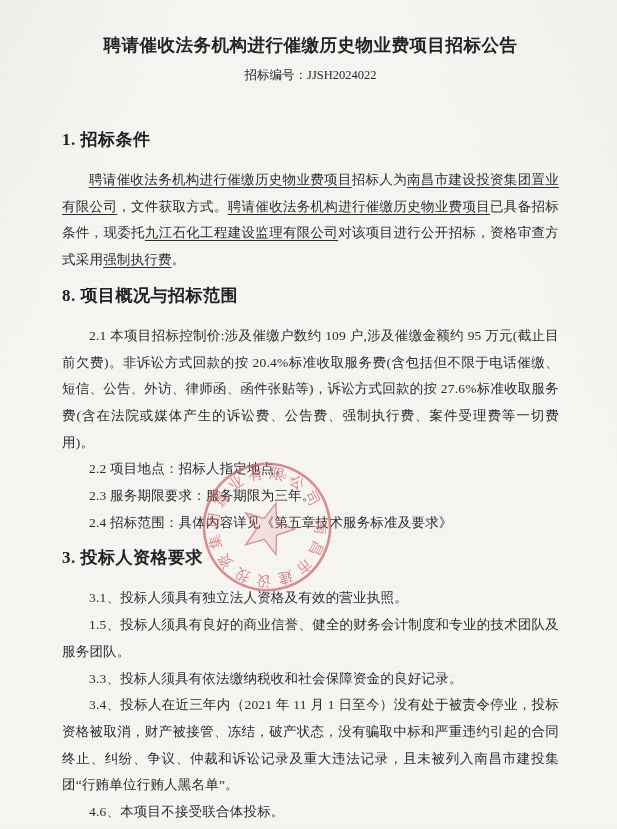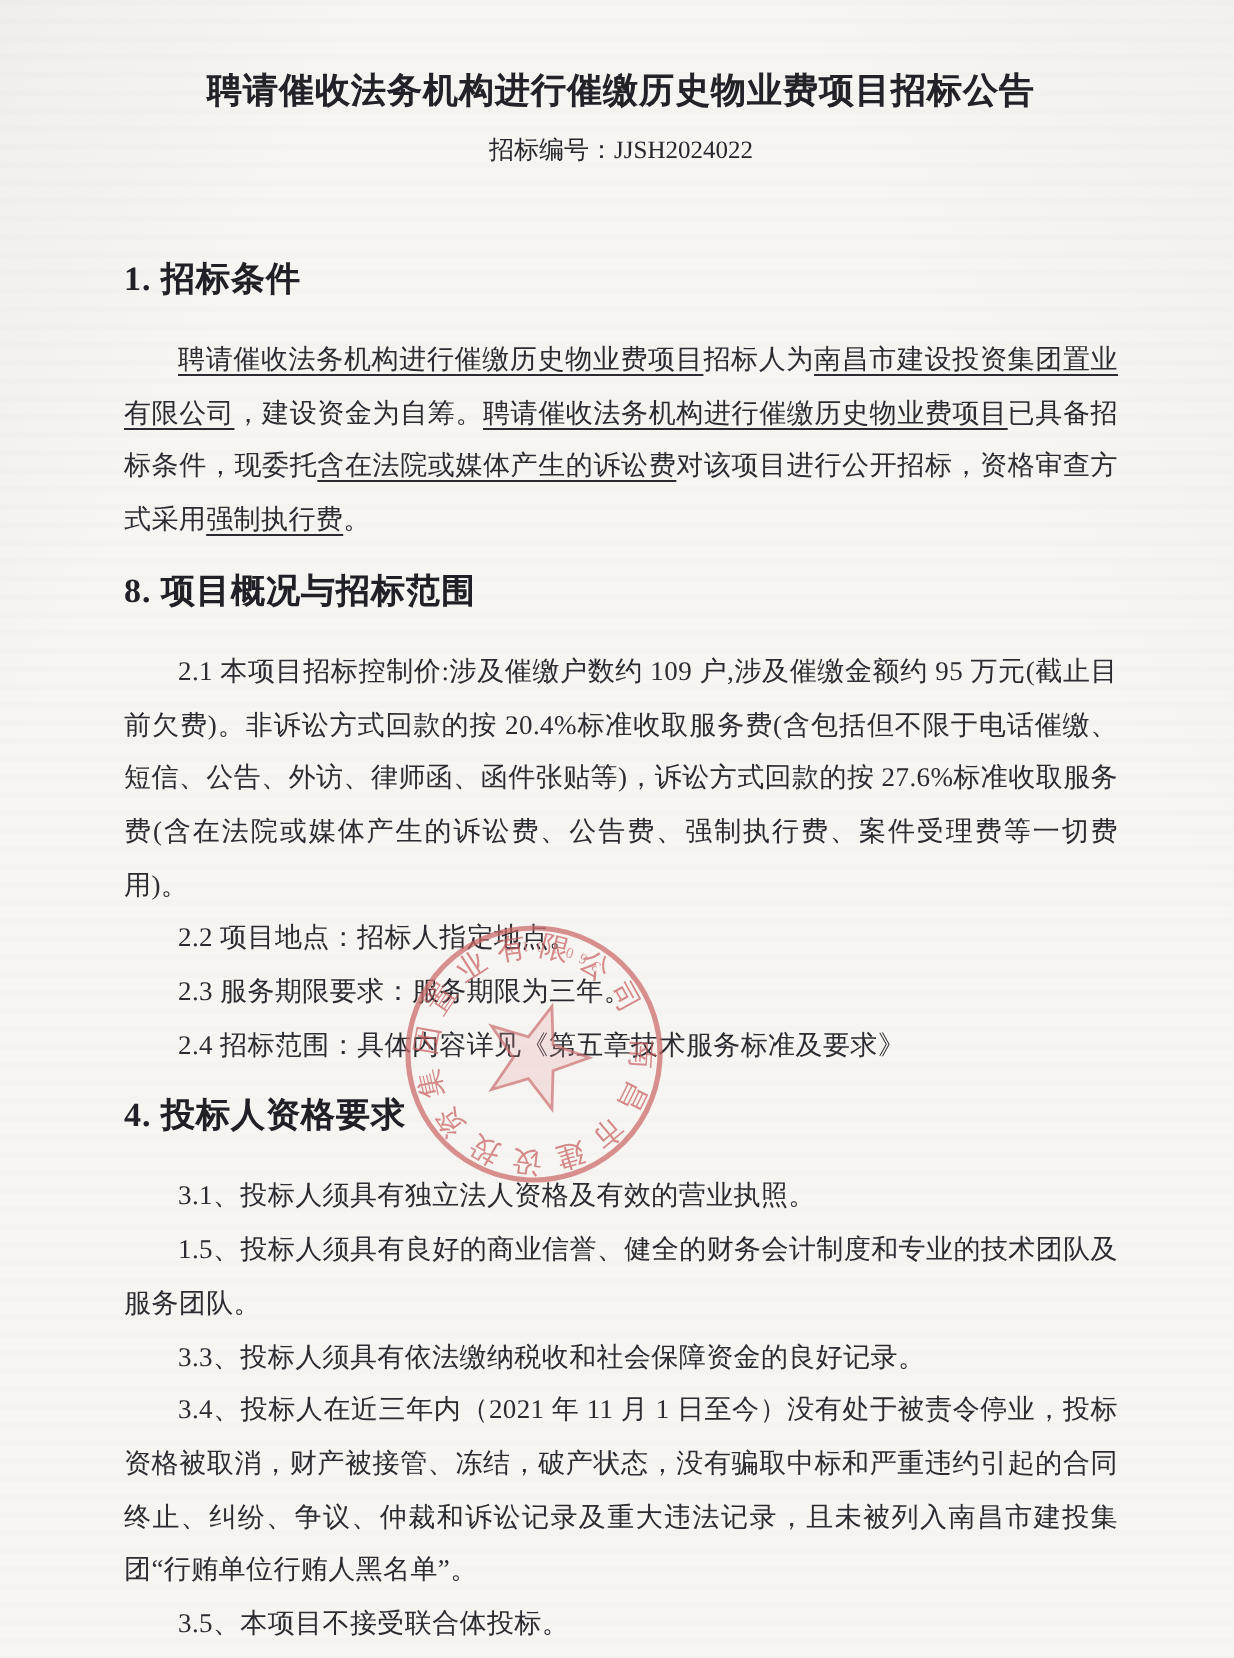--- a/index.html
+++ b/index.html
@@ -48,34 +48,34 @@
 <body>
 
 <div class="page">
 
   <div class="content">
 
     <h1 class="doc-title">聘请催收法务机构进行催缴历史物业费项目招标公告</h1>
     <div class="doc-subtitle">招标编号：JJSH2024022</div>
 
     <div class="sec-heading first">1. 招标条件</div>
-    <p class="body-p"><span class="u">聘请催收法务机构进行催缴历史物业费项目</span><span>招标人为</span><span class="u">南昌市建设投资集团置业有限公司</span><span>，建设资金为自筹。</span><span class="u">聘请催收法务机构进行催缴历史物业费项目</span><span>已具备招标条件，现委托</span><span class="u">含在法院或媒体产生的诉讼费</span><span>对该项目进行公开招标，资格审查方式采用</span><span class="u">强制执行费</span><span>。</span></p>
+    <p class="body-p"><span class="u">聘请催收法务机构进行催缴历史物业费项目</span><span>招标人为</span><span class="u">南昌市建设投资集团置业有限公司</span><span>，文件获取方式。</span><span class="u">聘请催收法务机构进行催缴历史物业费项目</span><span>已具备招标条件，现委托</span><span class="u">九江石化工程建设监理有限公司</span><span>对该项目进行公开招标，资格审查方式采用</span><span class="u">强制执行费</span><span>。</span></p>
 
     <div class="sec-heading">8. 项目概况与招标范围</div>
     <p class="body-p">2.1 本项目招标控制价:涉及催缴户数约 109 户,涉及催缴金额约 95 万元(截止目前欠费)。非诉讼方式回款的按 20.4%标准收取服务费(含包括但不限于电话催缴、短信、公告、外访、律师函、函件张贴等)，诉讼方式回款的按 27.6%标准收取服务费(含在法院或媒体产生的诉讼费、公告费、强制执行费、案件受理费等一切费用)。</p>
     <p class="body-p">2.2 项目地点：招标人指定地点。</p>
     <p class="body-p">2.3 服务期限要求：服务期限为三年。</p>
     <p class="body-p">2.4 招标范围：具体内容详见《第五章技术服务标准及要求》</p>
 
-    <div class="sec-heading">4. 投标人资格要求</div>
+    <div class="sec-heading">3. 投标人资格要求</div>
     <p class="body-p">3.1、投标人须具有独立法人资格及有效的营业执照。</p>
     <p class="body-p">1.5、投标人须具有良好的商业信誉、健全的财务会计制度和专业的技术团队及服务团队。</p>
     <p class="body-p">3.3、投标人须具有依法缴纳税收和社会保障资金的良好记录。</p>
     <p class="body-p">3.4、投标人在近三年内（2021 年 11 月 1 日至今）没有处于被责令停业，投标资格被取消，财产被接管、冻结，破产状态，没有骗取中标和严重违约引起的合同终止、纠纷、争议、仲裁和诉讼记录及重大违法记录，且未被列入南昌市建投集团“行贿单位行贿人黑名单”。</p>
-    <p class="body-p">3.5、本项目不接受联合体投标。</p>
+    <p class="body-p">4.6、本项目不接受联合体投标。</p>
 
     <div class="sec-heading">4. 文件获取方式</div>
 
   </div>
 
   <svg class="seal" width="140" height="140" viewBox="0 0 140 140">
     <defs>
       <path id="ringPath" d="M 21,70 A 49,49 0 1 1 119,70 A 49,49 0 1 1 21,70"></path>
       <path id="codePath" d="M 14,70 A 56,56 0 0 0 126,70"></path>
     </defs>

